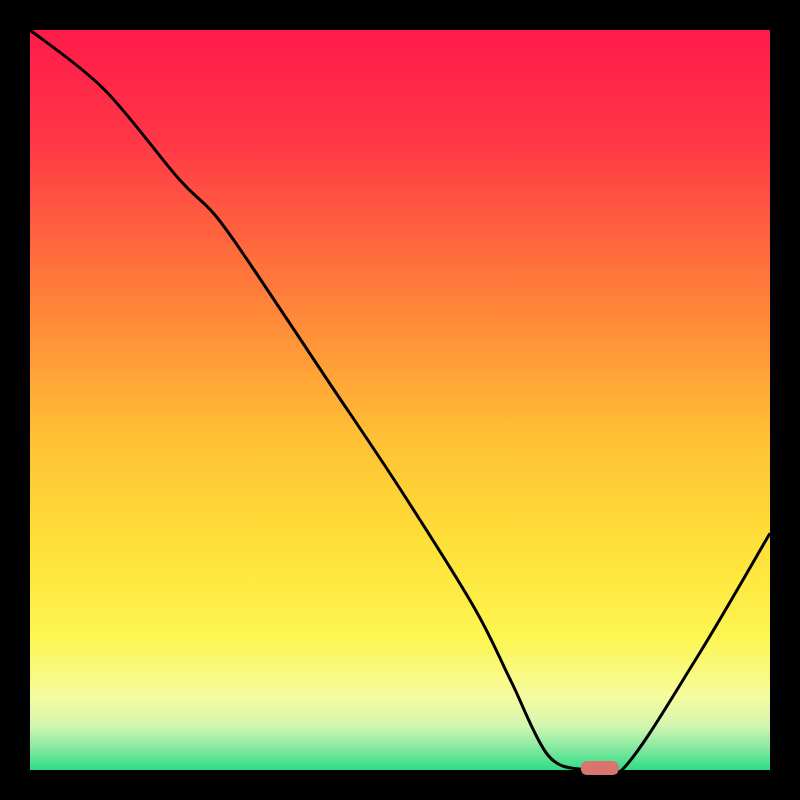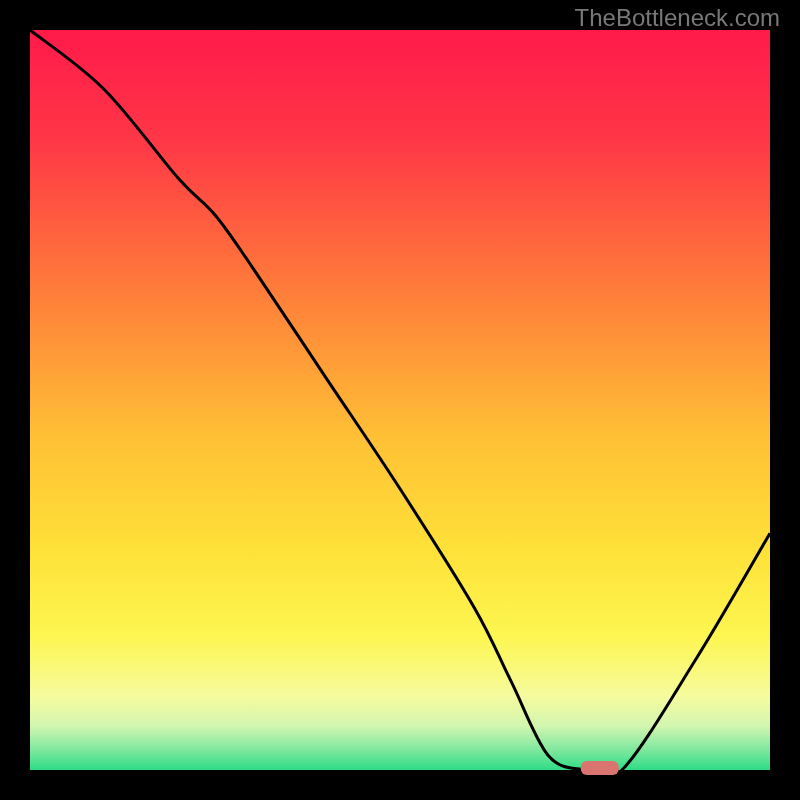--- a/index.html
+++ b/index.html
@@ -28,21 +28,20 @@
   svg {
     position: absolute;
     top: 0;
     left: 0;
   }
 </style>
 </head>
 <body>
 
 <div class="container">
-  <div class="watermark">TheBottleneck.com</div>
   <svg id="chart-svg" width="800" height="800">
     <defs>
       <linearGradient id="bg-grad" x1="0" y1="0" x2="0" y2="1">
           <stop offset="0%" stop-color="#ff1a4a"></stop>
           <stop offset="15%" stop-color="#ff3746"></stop>
           <stop offset="35%" stop-color="#ff7c3a"></stop>
           <stop offset="55.00000000000001%" stop-color="#ffc035"></stop>
           <stop offset="70%" stop-color="#fee138"></stop>
           <stop offset="82%" stop-color="#fdf651"></stop>
           <stop offset="90%" stop-color="#f6fb9e"></stop>

